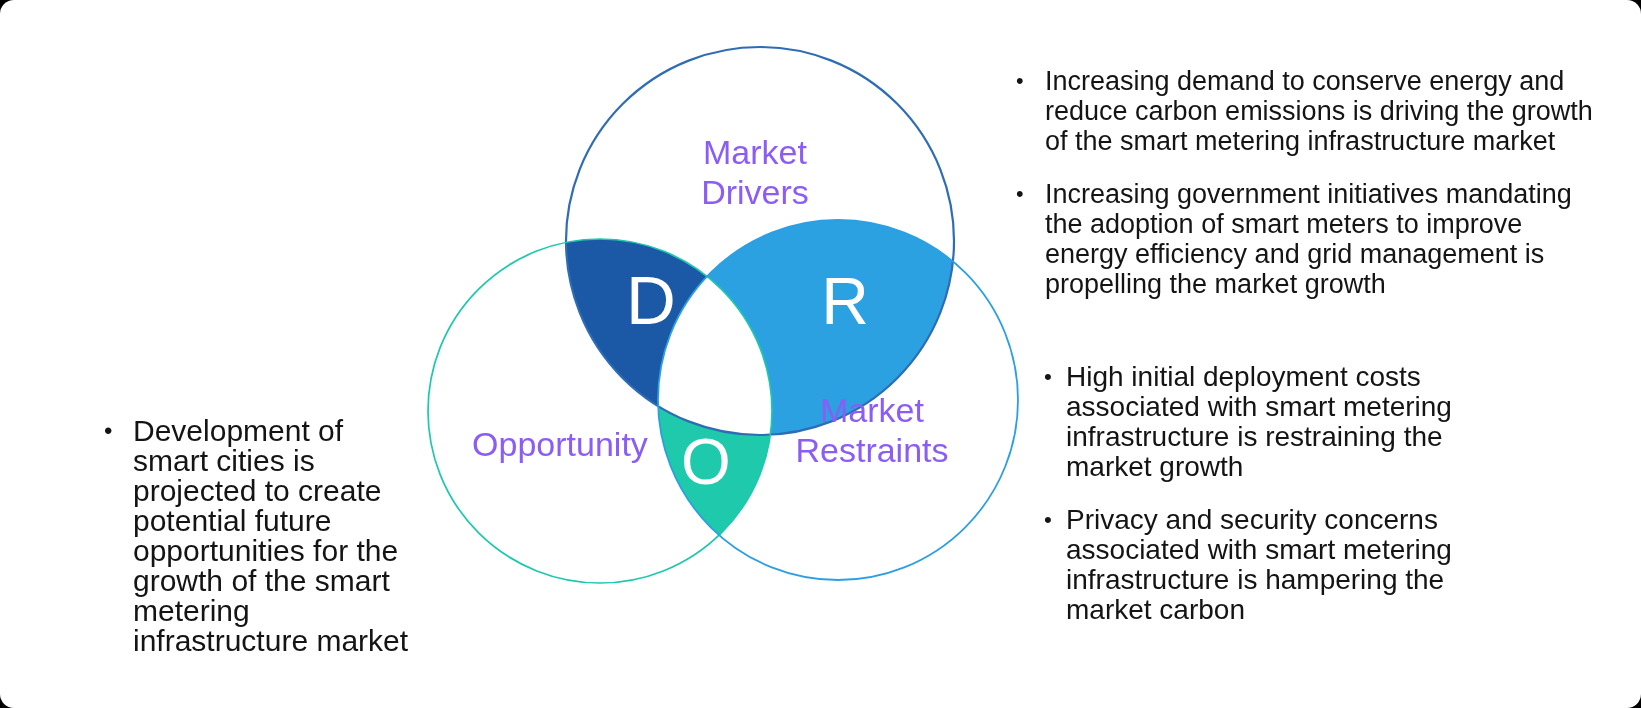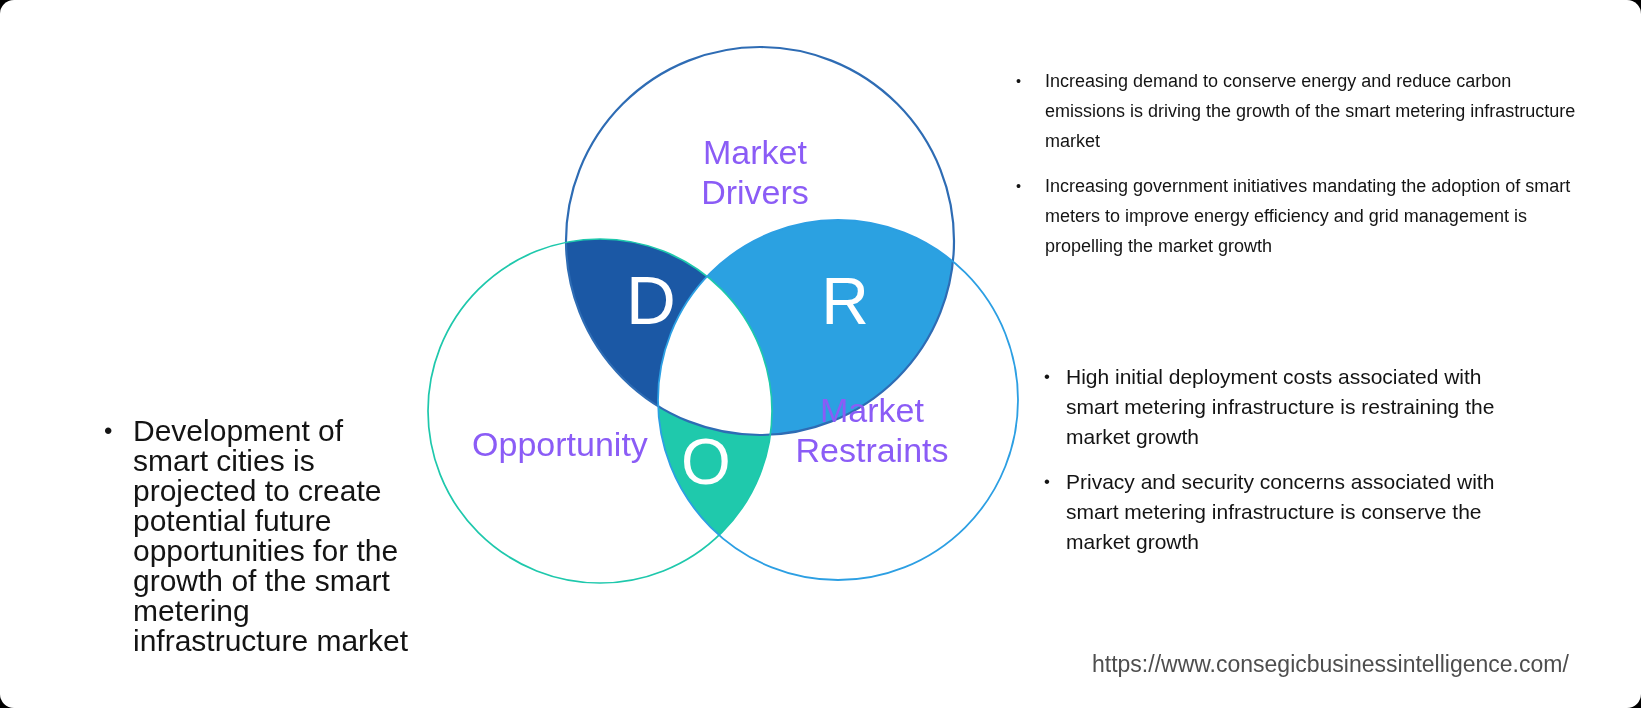--- a/index.html
+++ b/index.html
@@ -37,33 +37,33 @@
     font-weight: 400;
     line-height: 1;
   }
   .letter-d { left: 651px; top: 303px; font-size: 69px; }
   .letter-r { left: 845px; top: 304px; font-size: 66px; }
   .letter-o { left: 706px; top: 465px; font-size: 64px; }
 
   
   .notes { position: absolute; color: #141414; }
   .note  { position: relative; }
-  .note + .note { margin-top: 15px; }
+  .note + .note { margin-top: 23px; }
   .bullet { position: absolute; left: 6px; top: 0; font-size: 0.8em; }
   .bullet::before { content: "\2022"; }
 
   .notes-drivers {
     left: 1010px; top: 66px; width: 585px;
-    font-size: 18px; line-height: 30px;
+    font-size: 27px; line-height: 30px;
   }
   .notes-drivers .note { padding-left: 35px; }
 
   .notes-restraints {
     left: 1042px; top: 362px; width: 484px;
-    font-size: 21px; line-height: 30px;
+    font-size: 28px; line-height: 30px;
   }
   .notes-restraints .note { padding-left: 24px; }
   .notes-restraints .bullet { left: 2px; }
 
   .notes-opportunity {
     left: 98px; top: 416px; width: 315px;
     font-size: 30px; line-height: 30px;
   }
   .notes-opportunity .note { padding-left: 35px; }
 
@@ -138,26 +138,25 @@
     </div>
   </div>
 
   <div class="notes notes-restraints">
     <div class="note">
       <span class="bullet"></span>
       <span class="note-text">High initial deployment costs associated with smart metering infrastructure is restraining the market growth</span>
     </div>
     <div class="note">
       <span class="bullet"></span>
-      <span class="note-text">Privacy and security concerns associated with smart metering infrastructure is conserve the market growth</span>
+      <span class="note-text">Privacy and security concerns associated with smart metering infrastructure is hampering the market carbon</span>
     </div>
   </div>
 
   <div class="notes notes-opportunity">
     <div class="note">
       <span class="bullet"></span>
       <span class="note-text">Development of smart cities is projected to create potential future opportunities for the growth of the smart metering infrastructure market</span>
     </div>
   </div>
 
-  <div class="footer-url">https://www.consegicbusinessintelligence.com/</div>
 
 </div>
 
 </body></html>

